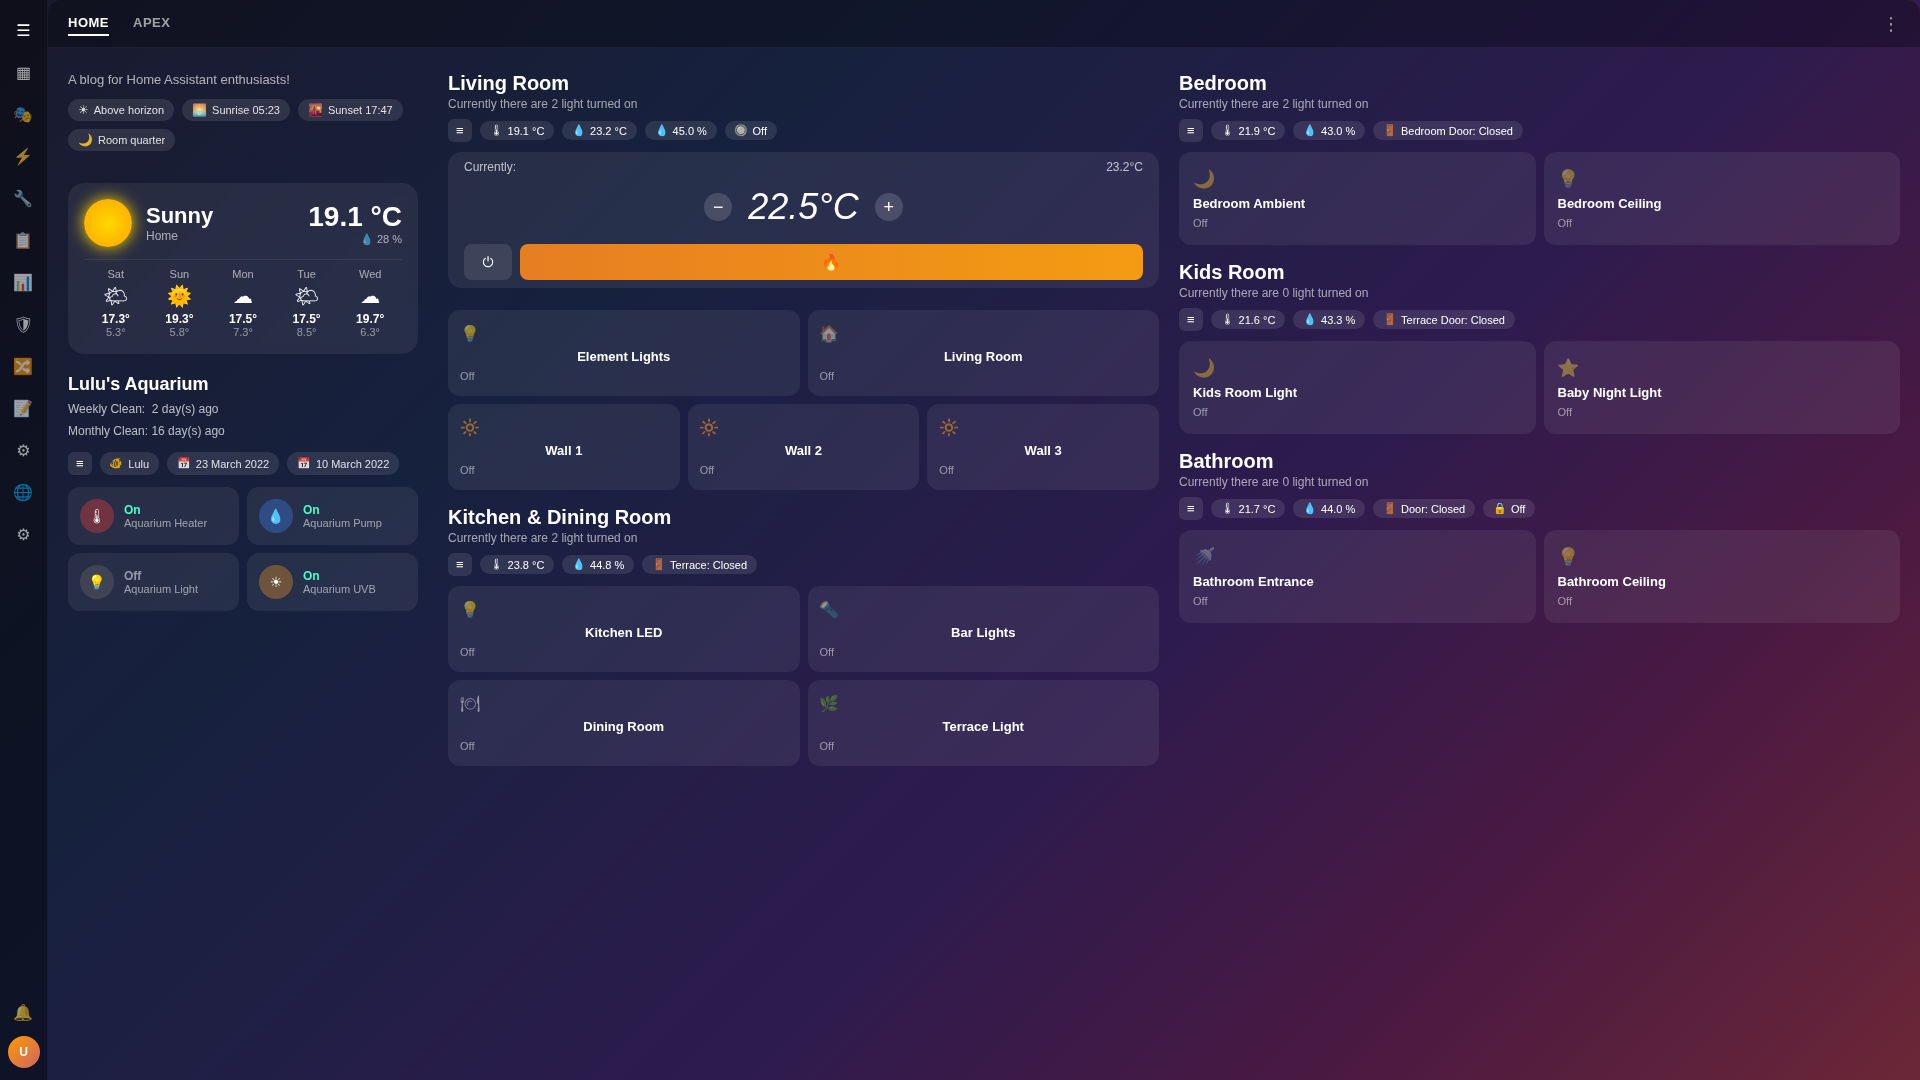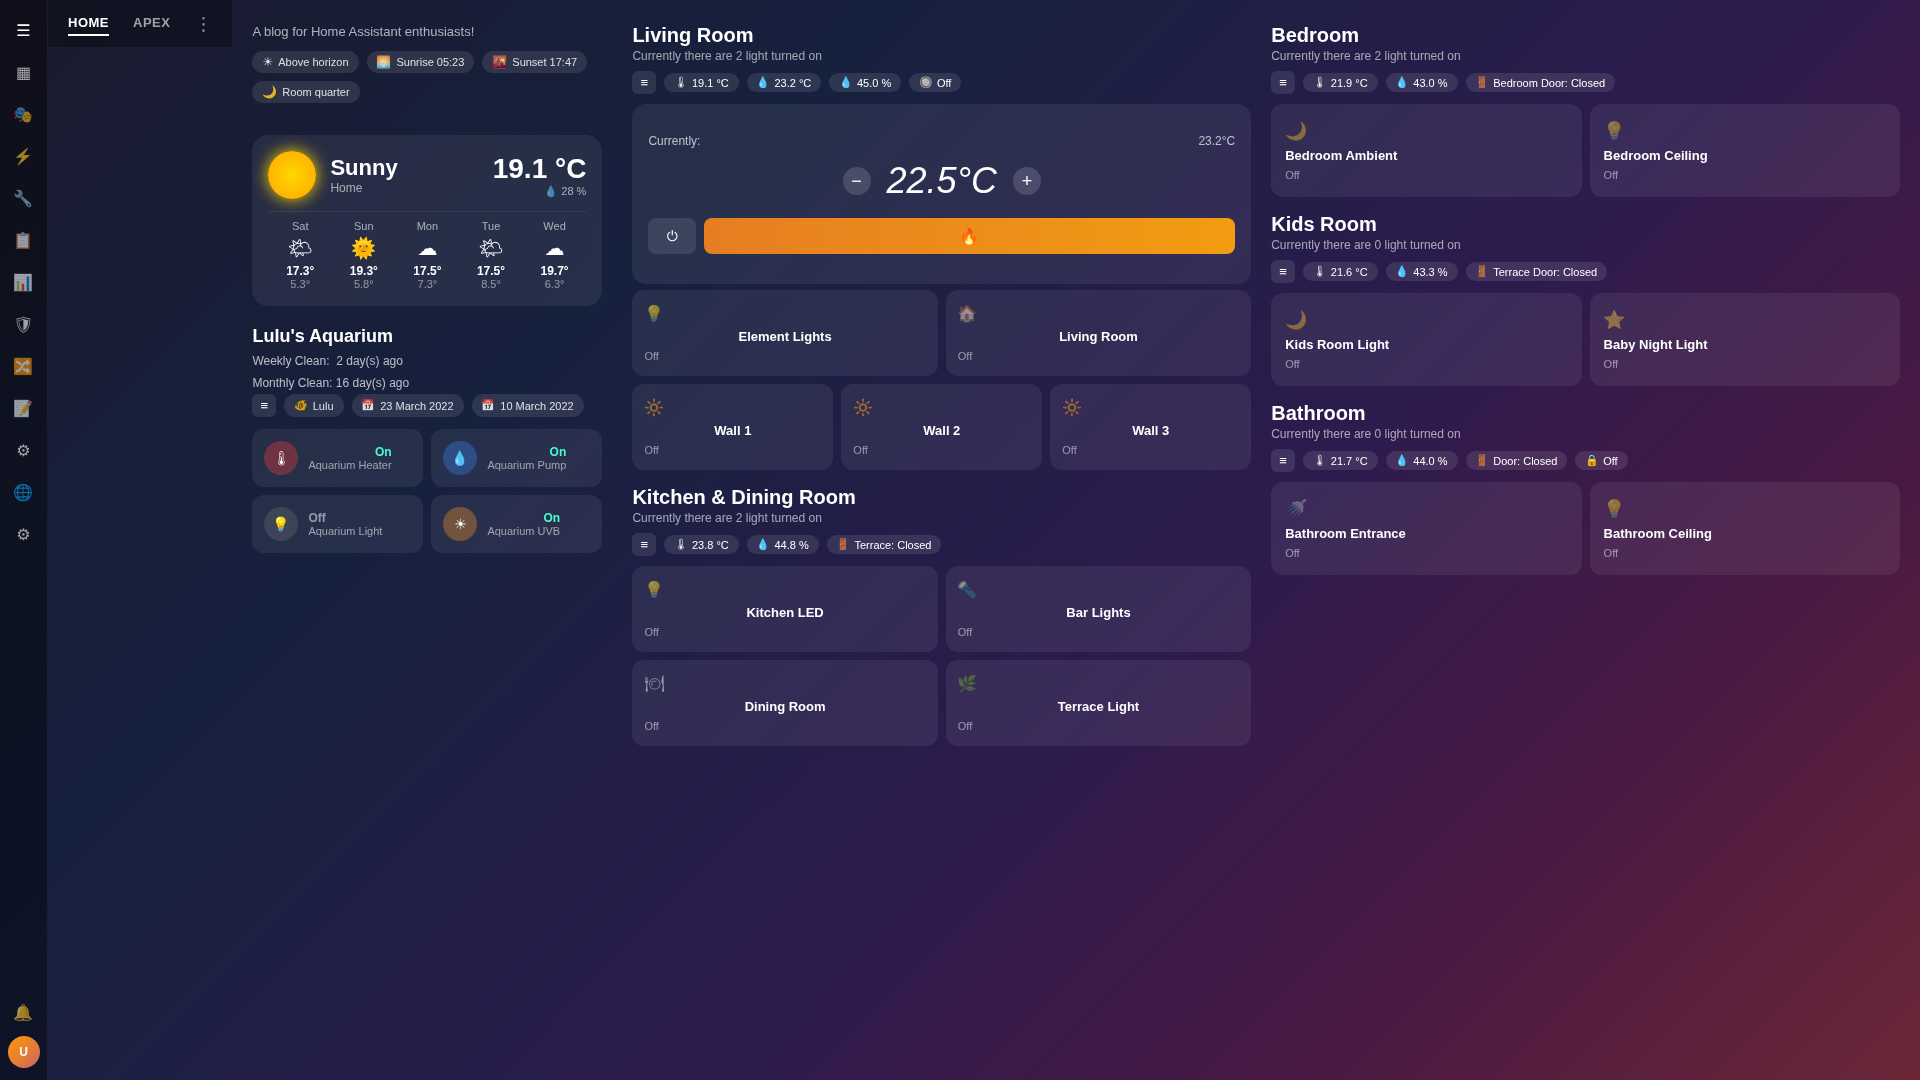--- a/index.html
+++ b/index.html
@@ -53,22 +53,23 @@
       align-items: center;
       justify-content: center;
       font-size: 12px;
       font-weight: bold;
     }
 
     
     .main {
       flex: 1;
       display: flex;
-      flex-direction: row;
+      flex-direction: column;
       overflow: hidden;
+      border-radius: 13px;
     }
 
     
     .topnav {
       height: 48px;
       background: rgba(0,0,0,0.3);
       display: flex;
       align-items: center;
       padding: 0 20px;
       gap: 24px;
@@ -205,21 +206,21 @@
       flex: 1;
     }
     .forecast-day-name { font-size: 11px; color: rgba(255,255,255,0.6); margin-bottom: 4px; }
     .forecast-icon { font-size: 20px; margin: 4px 0; }
     .forecast-high { font-size: 12px; font-weight: 600; }
     .forecast-low { font-size: 11px; color: rgba(255,255,255,0.5); }
 
     
     .section-title { font-size: 18px; font-weight: 700; margin-bottom: 4px; }
 
-    .aquarium-info { font-size: 12px; color: rgba(255,255,255,0.7); line-height: 1.8; }
+    .aquarium-info { font-size: 12px; color: rgba(255,255,255,0.7); line-height: 1.8; margin-bottom: 10px; }
 
     .aquarium-pills {
       display: flex;
       gap: 8px;
       margin-bottom: 12px;
     }
 
     .aquarium-grid {
       display: grid;
       grid-template-columns: 1fr 1fr;
@@ -242,21 +243,21 @@
       justify-content: center;
       font-size: 14px;
       flex-shrink: 0;
     }
     .device-icon-red { background: rgba(220,60,60,0.4); }
     .device-icon-blue { background: rgba(60,120,220,0.4); }
     .device-icon-gray { background: rgba(120,120,120,0.3); }
     .device-icon-orange { background: rgba(220,140,40,0.4); }
     .device-label { font-size: 12px; font-weight: 600; }
     .device-sub { font-size: 11px; color: rgba(255,255,255,0.55); }
-    .device-status-on { color: #4fc; text-align: right; }
+    .device-status-on { color: #4fc; }
     .device-status-off { color: rgba(255,255,255,0.5); }
 
     
     .room-header { margin-bottom: 8px; }
     .room-title { font-size: 20px; font-weight: 700; margin-bottom: 2px; }
     .room-sub { font-size: 12px; color: rgba(255,255,255,0.6); }
 
     .room-status-bar {
       display: flex;
       gap: 8px;
@@ -279,22 +280,22 @@
       border-radius: 6px;
       padding: 4px 8px;
       font-size: 13px;
       cursor: pointer;
     }
 
     
     .thermostat-card {
       background: rgba(255,255,255,0.07);
       border-radius: 14px;
-      padding: 30px 16px;
-      margin-bottom: 6px;
+      padding: 8px 16px;
+      margin-bottom: 22px;
     }
     .thermo-row {
       display: flex;
       justify-content: space-between;
       font-size: 12px;
       color: rgba(255,255,255,0.7);
       margin-bottom: 4px;
     }
     .thermo-temp-display {
       display: flex;

